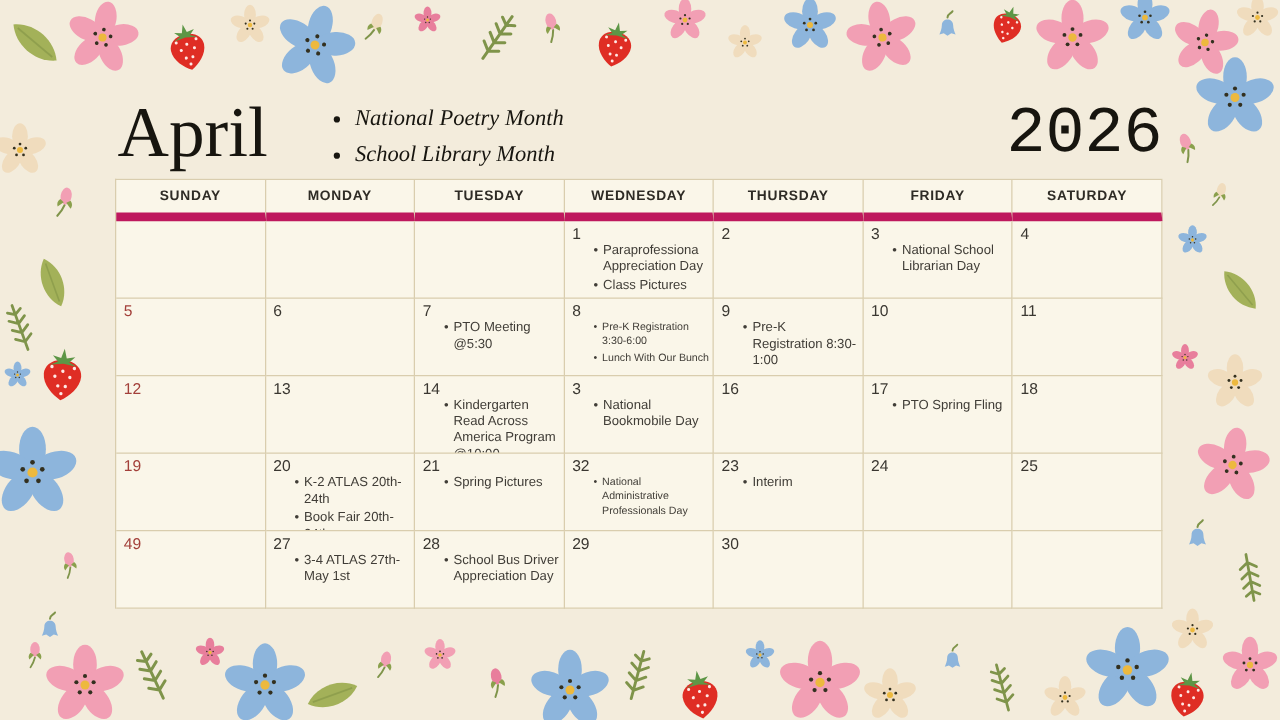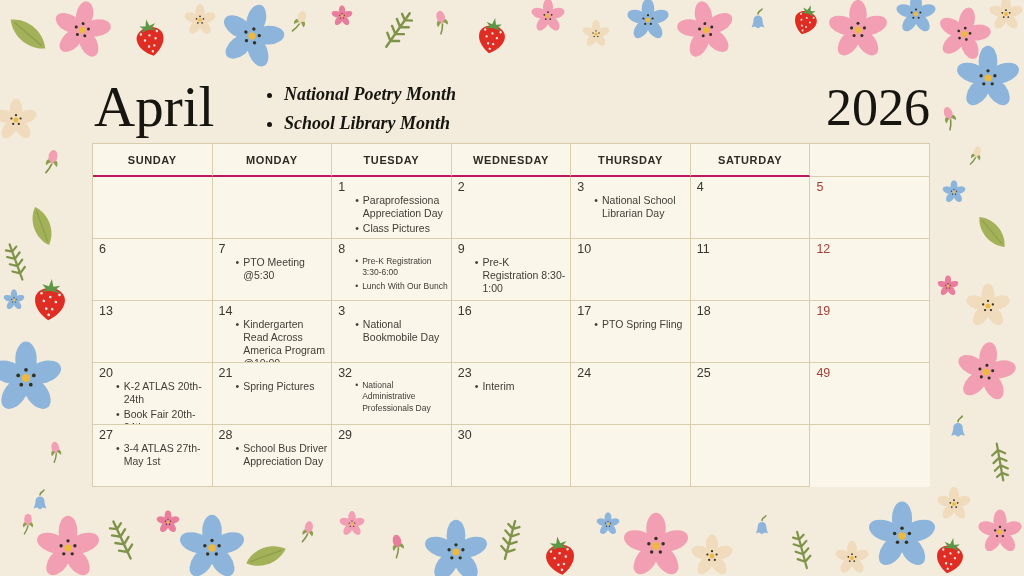--- a/index.html
+++ b/index.html
@@ -10,40 +10,40 @@
   }
   .border-svg { position:absolute; left:0; top:0; }
 
   .month-title {
     position:absolute; left:94px; top:78px;
     font-family:"Liberation Serif", serif;
     font-size:57px; line-height:1; color:#17150f;
   }
   .year-title {
     position:absolute; top:82px; right:94px;
-    font-family:Liberation Serif, serif;
+    font-family:Liberation Mono, monospace;
     font-size:52px; line-height:1; color:#17150f;
   }
   .highlights {
     position:absolute; left:268px; top:84px; margin:0; padding-left:16px;
-    font-family:"Liberation Serif", serif; font-style:italic; font-weight:700;
+    font-family:"Liberation Serif", serif; font-style:italic; font-weight:400;
     font-size:18px; color:#17150f;
   }
   .highlights li { margin-bottom:8px; }
 
   .grid {
     position:absolute; left:92px; top:143px; width:838px; height:344px;
     display:grid; grid-template-columns:repeat(7,1fr);
     grid-template-rows:33px repeat(5,1fr);
     background:#faf6e9;
     border-top:1px solid #d9cdae; border-left:1px solid #d9cdae;
     box-sizing:border-box;
   }
   .hcell {
-    border-right:1px solid #d9cdae; border-bottom:2px solid #be185d;
+    border-right:1px solid #d9cdae; border-bottom:7px solid #be185d;
     display:flex; align-items:center; justify-content:center;
     font-size:11px; font-weight:700; letter-spacing:0.6px; color:#2e2b25;
   }
   .cell {
     border-right:1px solid #d9cdae; border-bottom:1px solid #d9cdae;
     padding:3px 3px 2px 6px; display:flex; gap:3px; align-items:flex-start;
     overflow:hidden; box-sizing:border-box;
   }
   .daynum { font-size:12.5px; font-weight:500; color:#3a3731; min-width:14px; line-height:1.25; }
   .daynum.red { color:#a3403a; }
@@ -179,20 +179,21 @@
   <li>National Poetry Month</li>
   <li>School Library Month</li>
 </ul>
 
 <div class="grid" id="grid">
   <div class="hcell">SUNDAY</div>
   <div class="hcell">MONDAY</div>
   <div class="hcell">TUESDAY</div>
   <div class="hcell">WEDNESDAY</div>
   <div class="hcell">THURSDAY</div>
+  <div class="hcell">FRIDAY</div>
   <div class="hcell">SATURDAY</div>
 <div class="cell">
       <span class="daynum"></span>
     </div>
     <div class="cell">
       <span class="daynum"></span>
     </div>
     <div class="cell">
       <span class="daynum"></span>
     </div>

